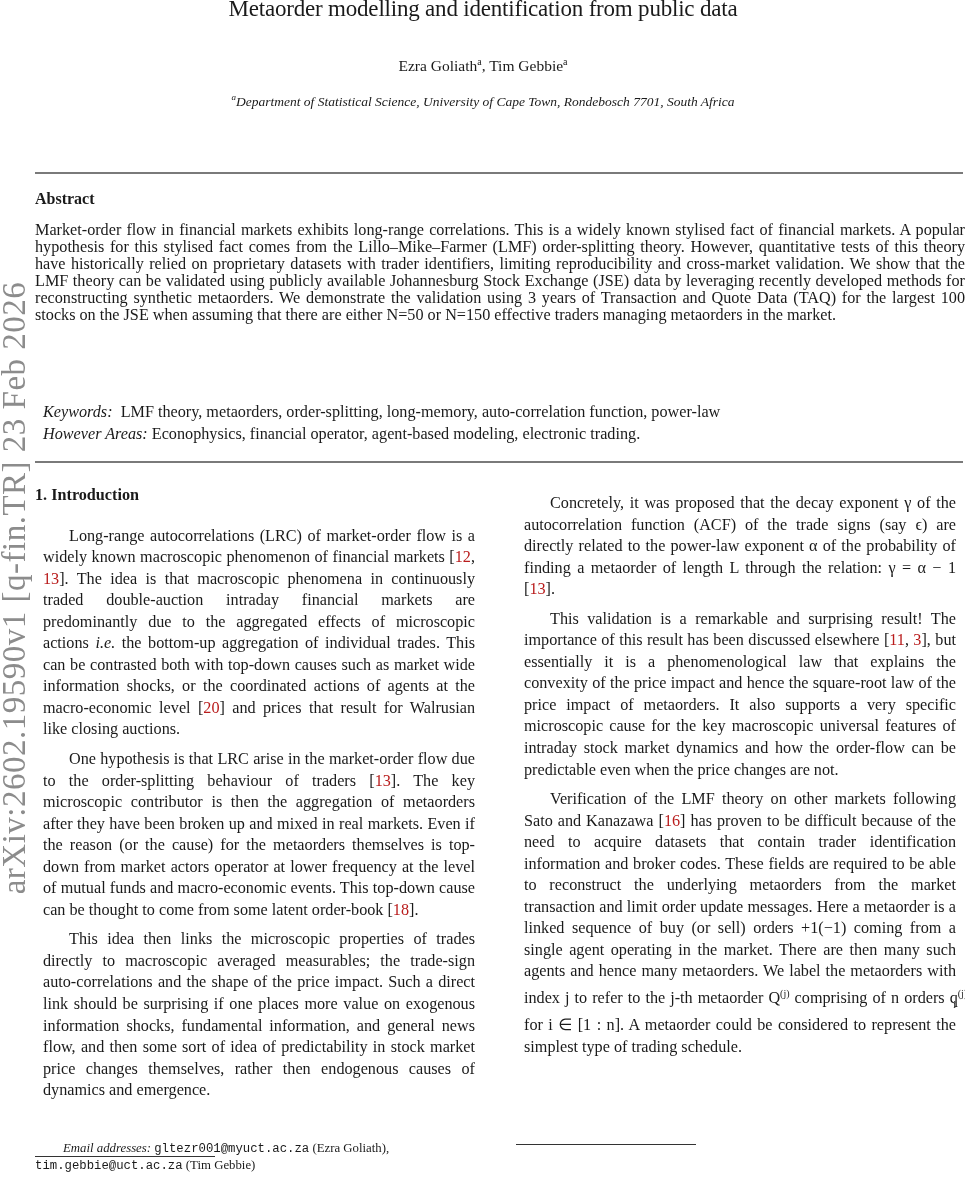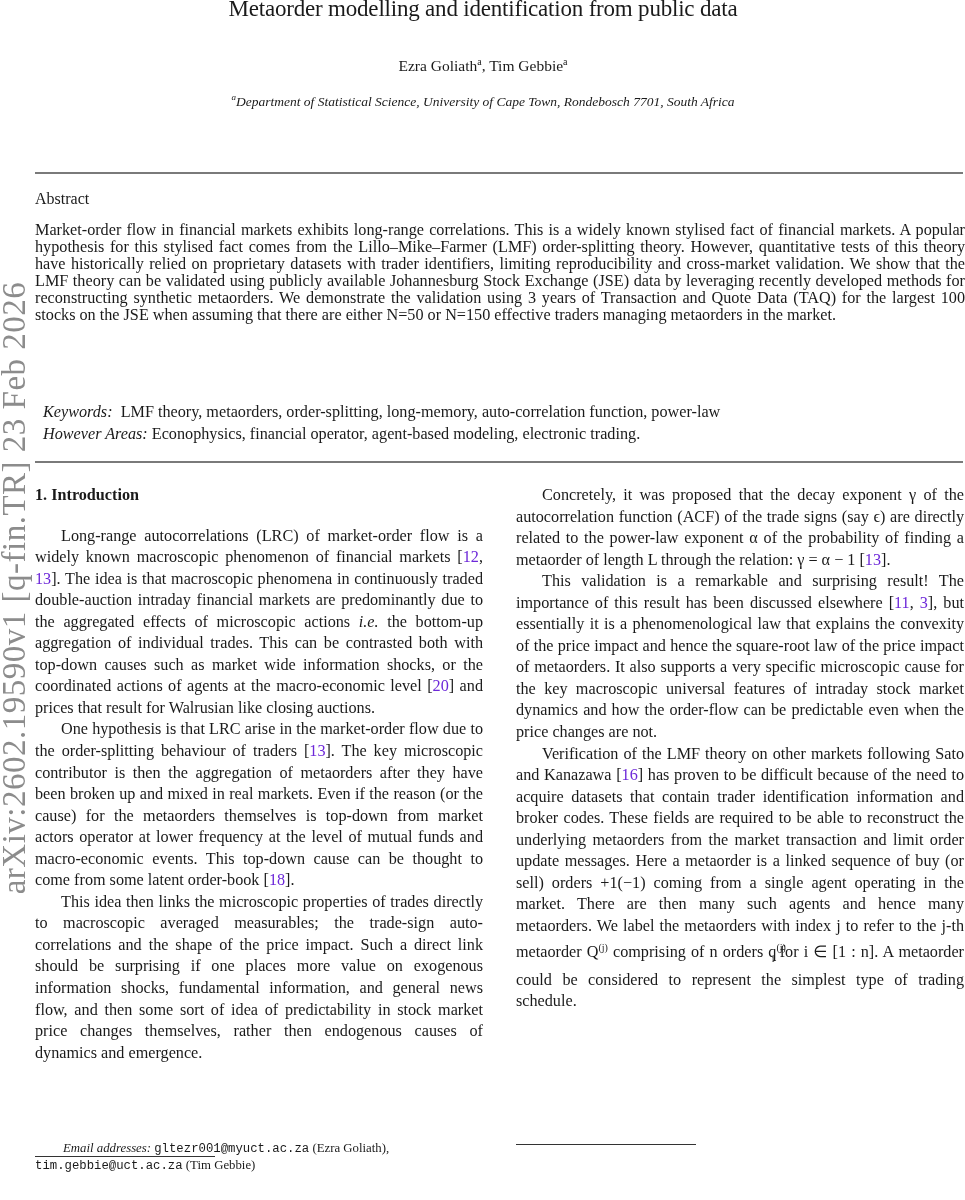--- a/index.html
+++ b/index.html
@@ -8,35 +8,35 @@
   .title { position:absolute; top:-4px; left:0; width:1000px; text-align:center;
            font-size:23px; font-weight:normal; letter-spacing:-0.2px;
            font-family:"Liberation Serif",serif; }
   .authors { position:absolute; top:56px; left:0; width:1000px; text-align:center;
              font-size:15.5px; font-family:"Liberation Serif",serif; }
   .authors sup { font-size:10px; }
   .affil { position:absolute; top:92px; left:0; width:1000px; text-align:center;
            font-size:13.5px; font-style:italic; font-family:"Liberation Serif",serif; }
   .affil sup { font-size:9px; font-style:italic; }
   .rule { position:absolute; left:35px; width:928px; height:2px; background:#7a7a7a; }
-  .abstract-head { position:absolute; top:190px; left:35px; font-size:16px; font-weight:normal;
+  .abstract-head { position:absolute; top:190px; left:35px; font-size:16px; font-weight:bold;
                    font-family:"Liberation Serif",serif; }
   .abstract { position:absolute; top:222px; left:35px; width:930px; font-size:16.2px;
               line-height:17px; text-align:justify; font-family:"Liberation Serif",serif; }
   .kw { position:absolute; left:43px; width:930px; font-size:16.2px; font-family:"Liberation Serif",serif; }
   .kw .lab { font-style:italic; }
   .stamp { position:absolute; left:-316px; top:570px; width:660px; height:36px;
            transform:rotate(-90deg); transform-origin:center center;
            font-family:"Liberation Serif",serif; font-size:33px; color:#8c8c8c;
            white-space:nowrap; text-align:center; line-height:36px; letter-spacing:0.5px; }
   .col { position:absolute; width:448px; font-family:"Liberation Serif",serif;
          font-size:16.2px; line-height:21.55px; text-align:justify; }
-  .col p { margin:0; text-indent:26px; }
+  .col p { margin:8px; text-indent:26px; }
   .col .sec { font-weight:bold; font-size:16.2px; margin-bottom:19px; }
-  .cite { color:#6d28d9; }
+  .cite { color:#b91c1c; }
   .it { font-style:italic; }
   .fnrule { position:absolute; height:1px; background:#333; }
   .fn { position:absolute; font-size:12.8px; line-height:16px; font-family:"Liberation Serif",serif; text-align:justify;margin-top:48px; }
   .mono { font-family:"Liberation Mono",monospace; font-size:12.3px; }
 </style>
 </head>
 <body>
 
 <div class="stamp">arXiv:2602.19590v1  [q-fin.TR]  23 Feb 2026</div>
 

